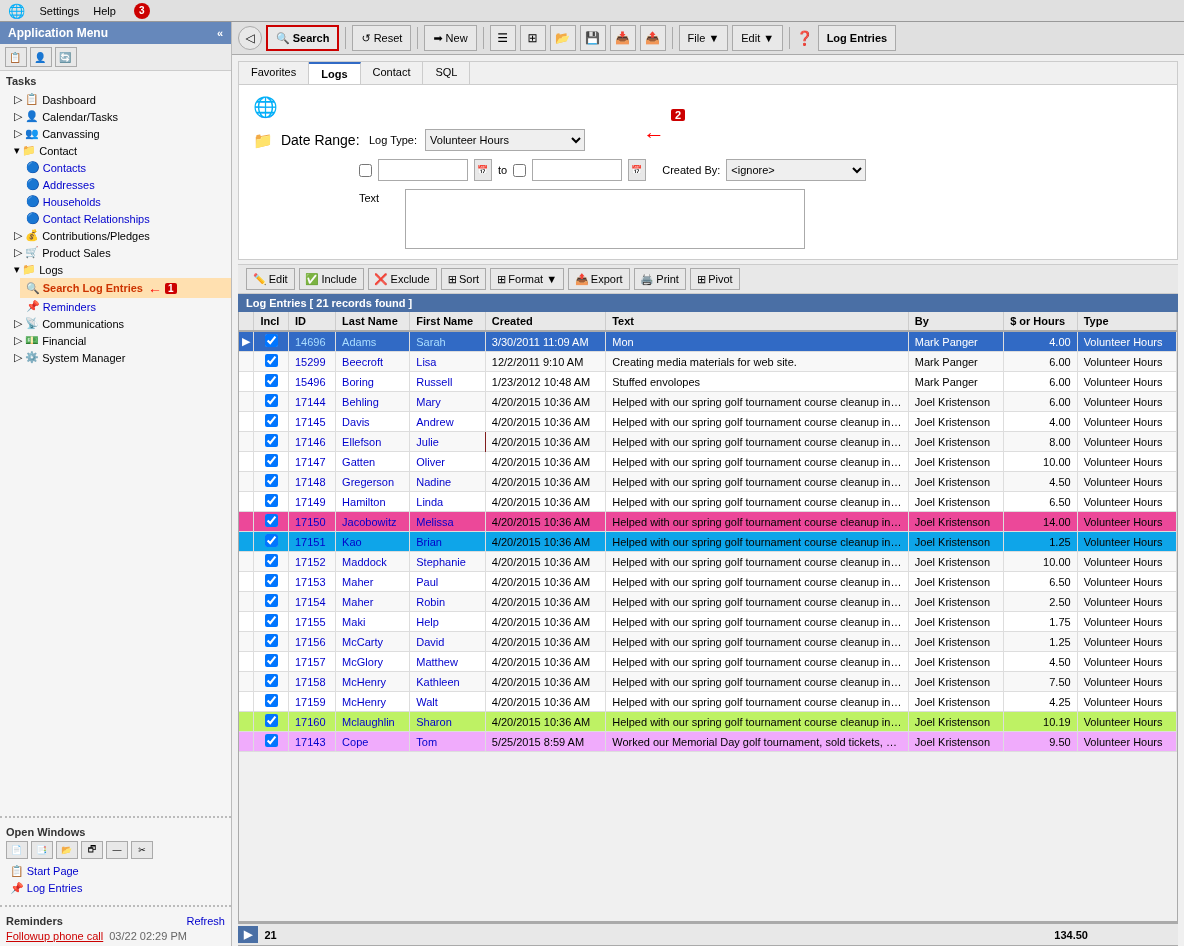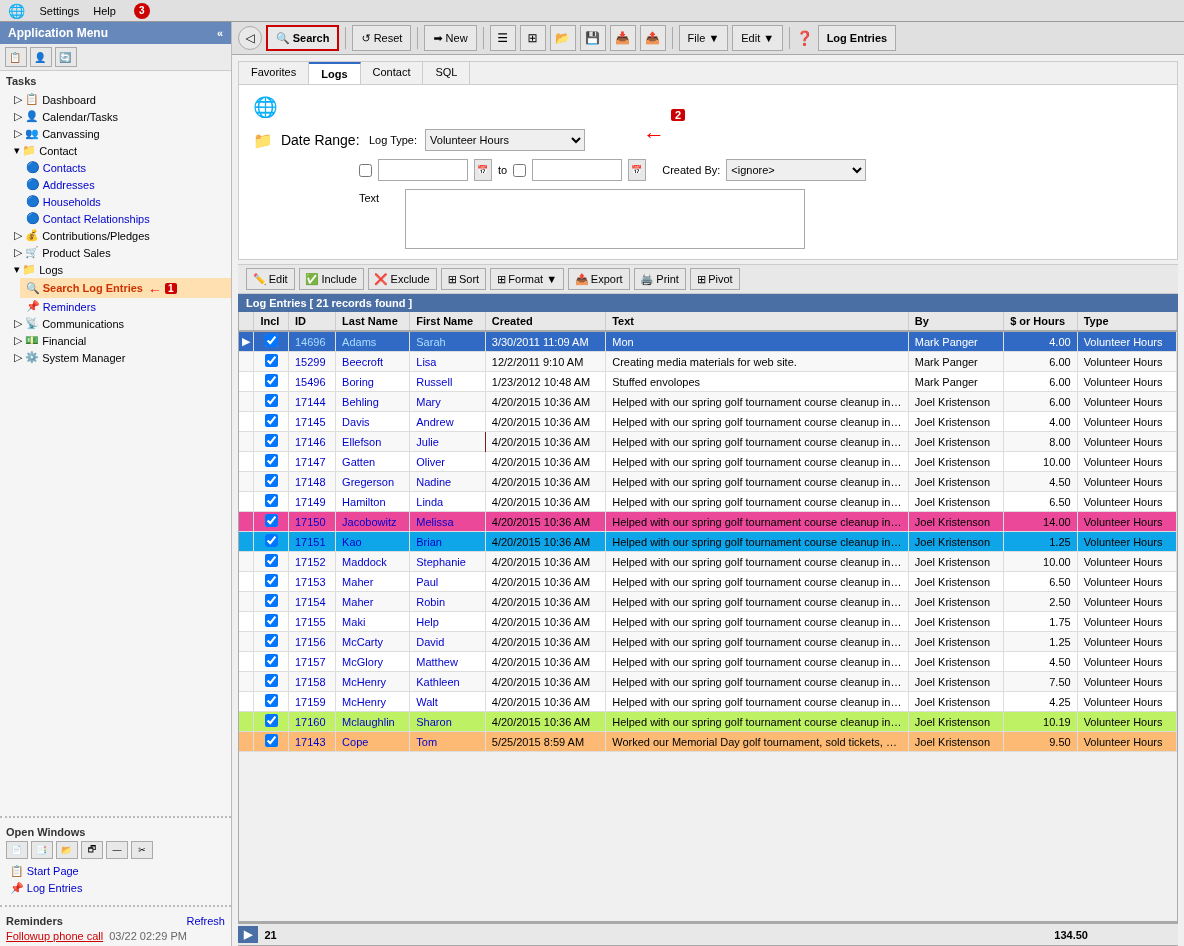--- a/index.html
+++ b/index.html
@@ -694,21 +694,21 @@
     </td>
     <td style="padding:2px 6px;border-right:1px solid #ddd;">
       <a style="color:#0000cc;text-decoration:none;cursor:pointer;">Sharon</a>
     </td>
     <td style="padding:2px 6px;border-right:1px solid #ddd;">4/20/2015 10:36 AM</td>
     <td style="padding:2px 6px;border-right:1px solid #ddd;max-width:280px;overflow:hidden;text-overflow:ellipsis;">Helped with our spring golf tournament course cleanup in pr...</td>
     <td style="padding:2px 6px;border-right:1px solid #ddd;">Joel Kristenson</td>
     <td style="padding:2px 6px;border-right:1px solid #ddd;text-align:right;">10.19</td>
     <td style="padding:2px 6px;">Volunteer Hours</td>
   </tr>
-            <tr style="background: #fdba74;">
+            <tr style="background: #f0abfc;">
     <td style="width:14px;padding:2px 3px;border-right:1px solid #ddd;color:#333;"></td>
     <td style="padding:2px 6px;border-right:1px solid #ddd;text-align:center;">
       <input type="checkbox" checked="" style="width: 13px; height: 13px; cursor: pointer;">
     </td>
     <td style="padding:2px 6px;border-right:1px solid #ddd;">
       <a style="color:#0000cc;text-decoration:none;cursor:pointer;">17143</a>
     </td>
     <td style="padding:2px 6px;border-right:1px solid #ddd;">
       <a style="color:#0000cc;text-decoration:none;cursor:pointer;">Cope</a>
     </td>

